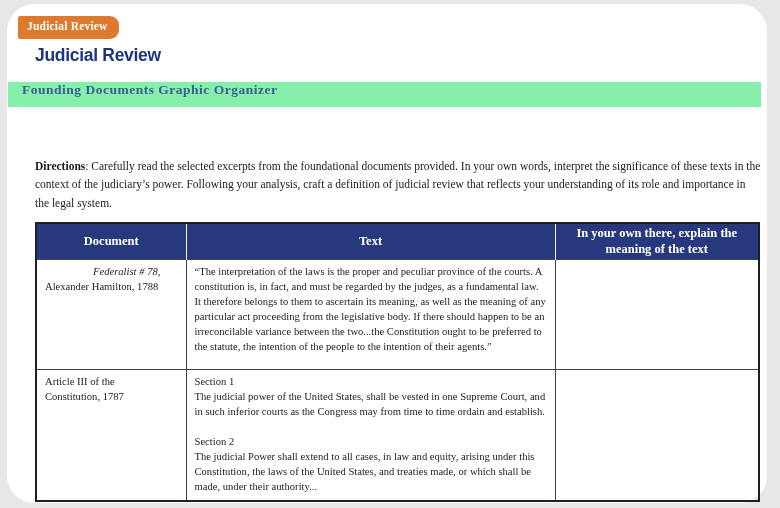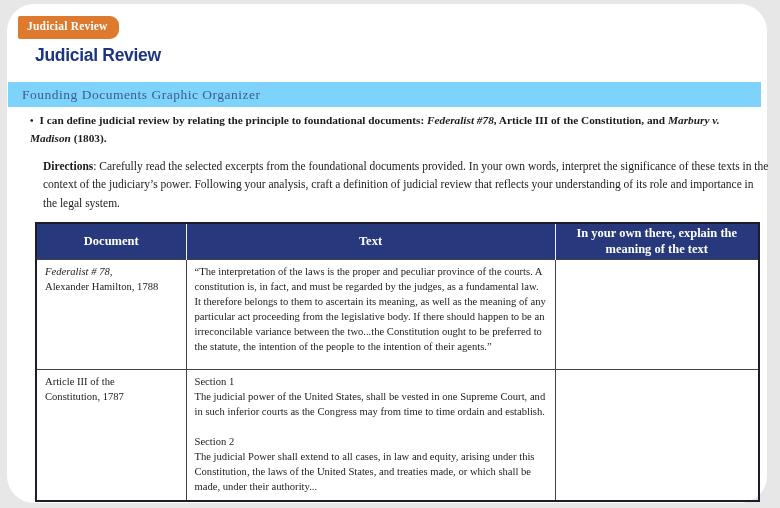--- a/index.html
+++ b/index.html
@@ -34,44 +34,44 @@
     font-family: "Liberation Sans", sans-serif;
     font-weight: 700;
     font-size: 17.5px;
     letter-spacing: -0.3px;
     color: #1c3582;
   }
   .banner {
     position: absolute;
     left: 1px; top: 78px;
     width: 753px; height: 25px;
-    background: #7dd3fc;
+    background: #86efac;
     display: flex;
-    align-items: center;
+    font-weight: bold;
   }
   .banner span {
     padding-left: 14px;
     font-size: 13.5px;
     letter-spacing: 0.5px;
     color: #3b5d92;
   }
   .objective {
     position: absolute;
     left: 23px; top: 107px;
     width: 732px;
     font-weight: bold;
     font-size: 11.3px;
     line-height: 1.62;
   }
   .objective .marker { padding-right: 6px; font-size: 10px; }
   .objective .obj-text { display: inline; }
   .objective i { font-weight: bold; }
   .directions {
     position: absolute;
-    left: 36px; top: 153px;
+    left: 28px; top: 153px;
     width: 726px;
     font-size: 11.5px;
     line-height: 1.6;
   }
   table.organizer {
     position: absolute;
     left: 28px; top: 218px;
     width: 723px;
     border-collapse: collapse;
     table-layout: fixed;
@@ -95,41 +95,38 @@
   table.organizer th + th { border-left: 1px solid #f2f2f2; }
   table.organizer td {
     border: 1px solid #41414a;
     vertical-align: top;
     font-size: 10.6px;
     line-height: 1.42;
     padding: 4px 8px 5px 8px;
   }
   tr.row-1 { height: 110px; }
   tr.row-2 { height: 130px; }
-  .doc-title-italic { font-style: italic; }
+  .doc-title-italic { font-style: italic; margin-left: 48px; }
   .cell-text { white-space: pre-line; }
 </style>
 </head>
 <body>
 
 <div class="page">
 
   <div class="badge">
     <span>Judicial Review</span>
   </div>
 
   <h1 class="page-title">Judicial Review</h1>
 
   <div class="banner">
     <span>Founding Documents Graphic Organizer</span>
   </div>
 
-  <div class="objective">
-    <span class="marker">•</span><span class="obj-text">I can define judicial review by relating the principle to foundational documents: </span><i>Federalist #78</i><span>, Article III of the Constitution, and </span><i>Marbury v. Madison</i><span> (1803).</span>
-  </div>
 
   <p class="directions">
     <b>Directions</b><span>: Carefully read the selected excerpts from the foundational documents provided. In your own words, interpret the significance of these texts in the context of the judiciary’s power. Following your analysis, craft a definition of judicial review that reflects your understanding of its role and importance in the legal system.</span>
   </p>
 
   <table class="organizer">
     <colgroup>
       <col class="c-doc">
         <col class="c-text">
         <col class="c-ans">

